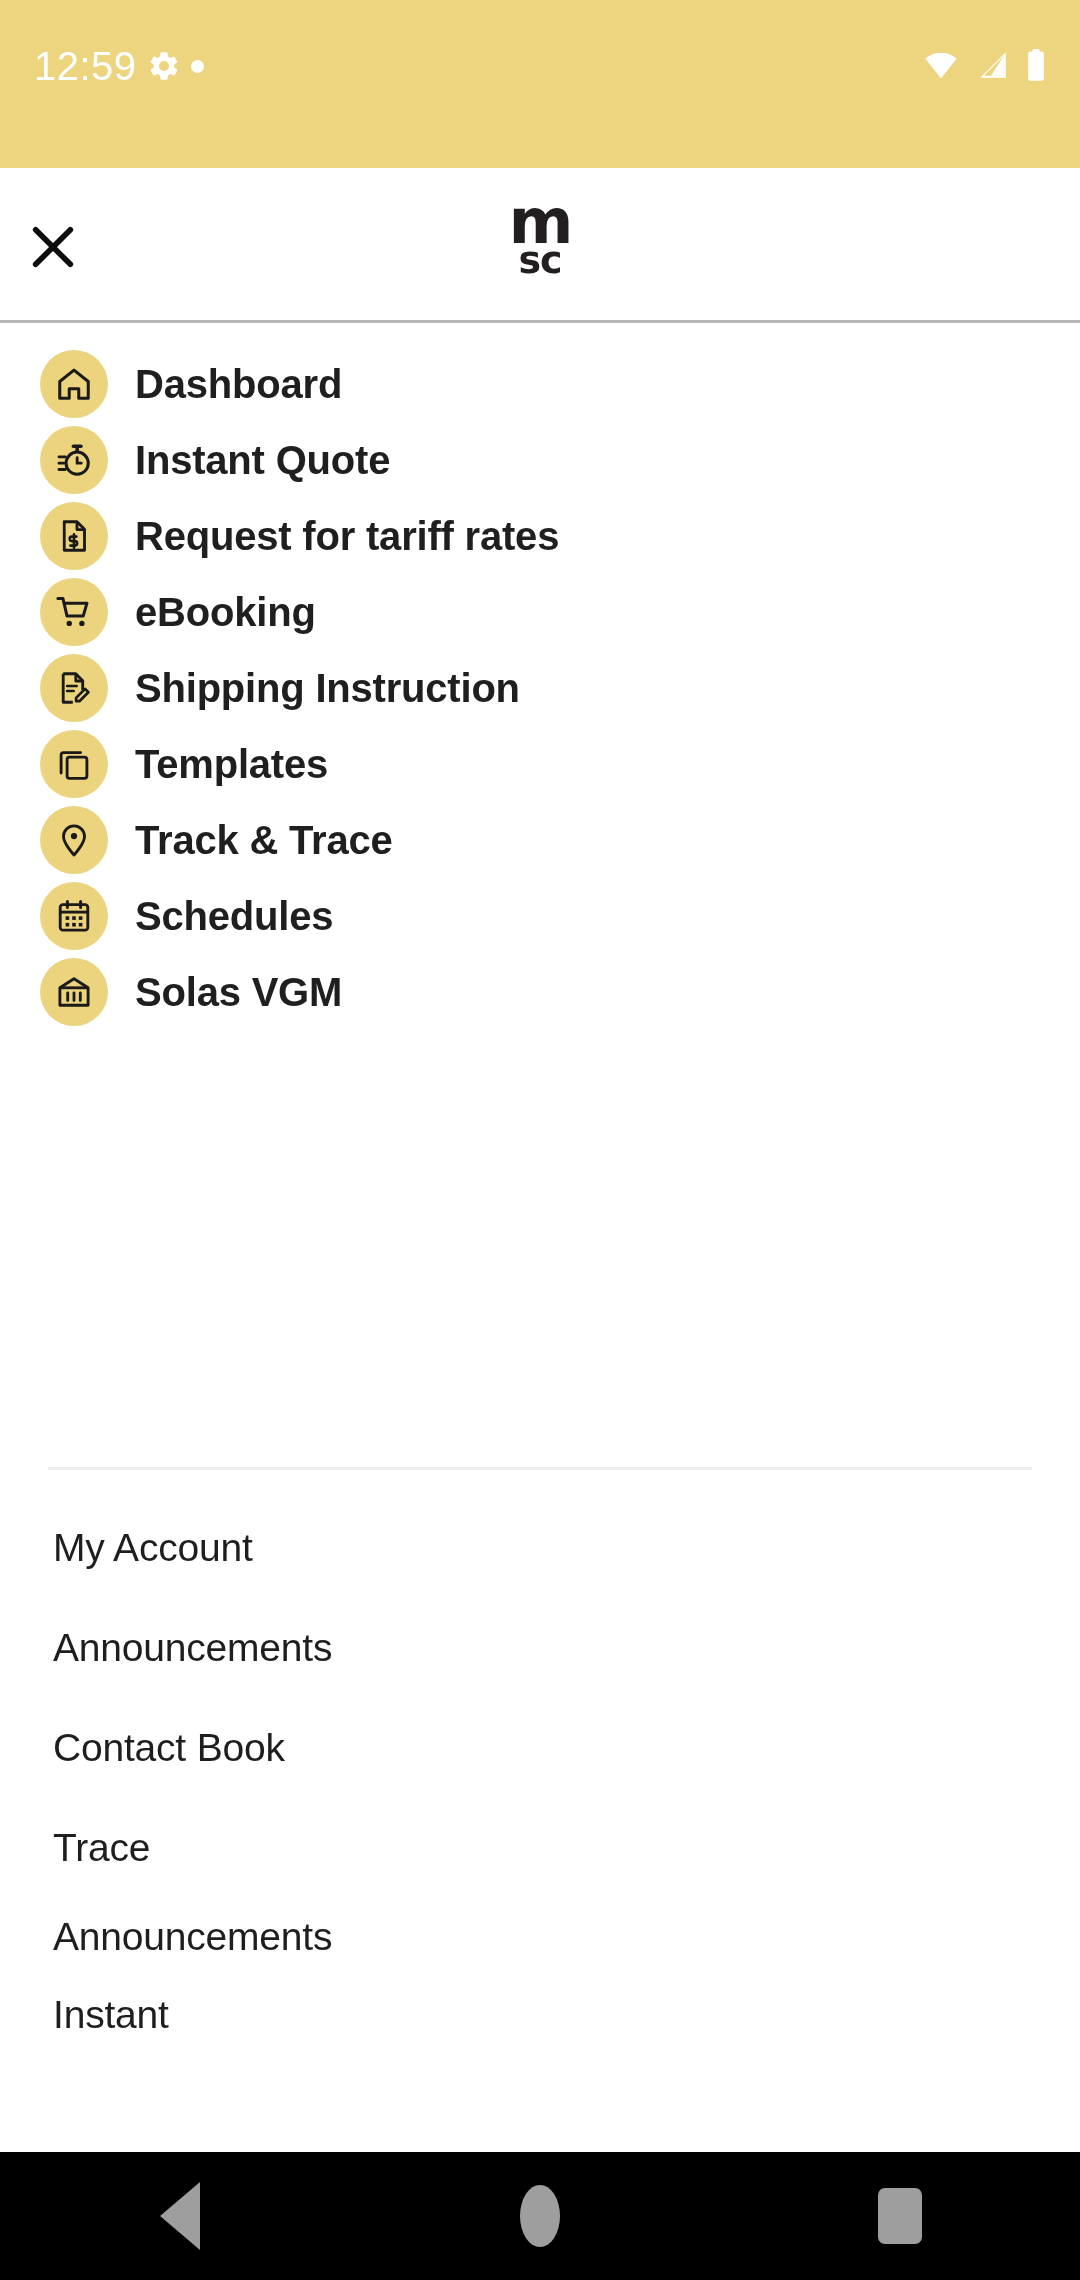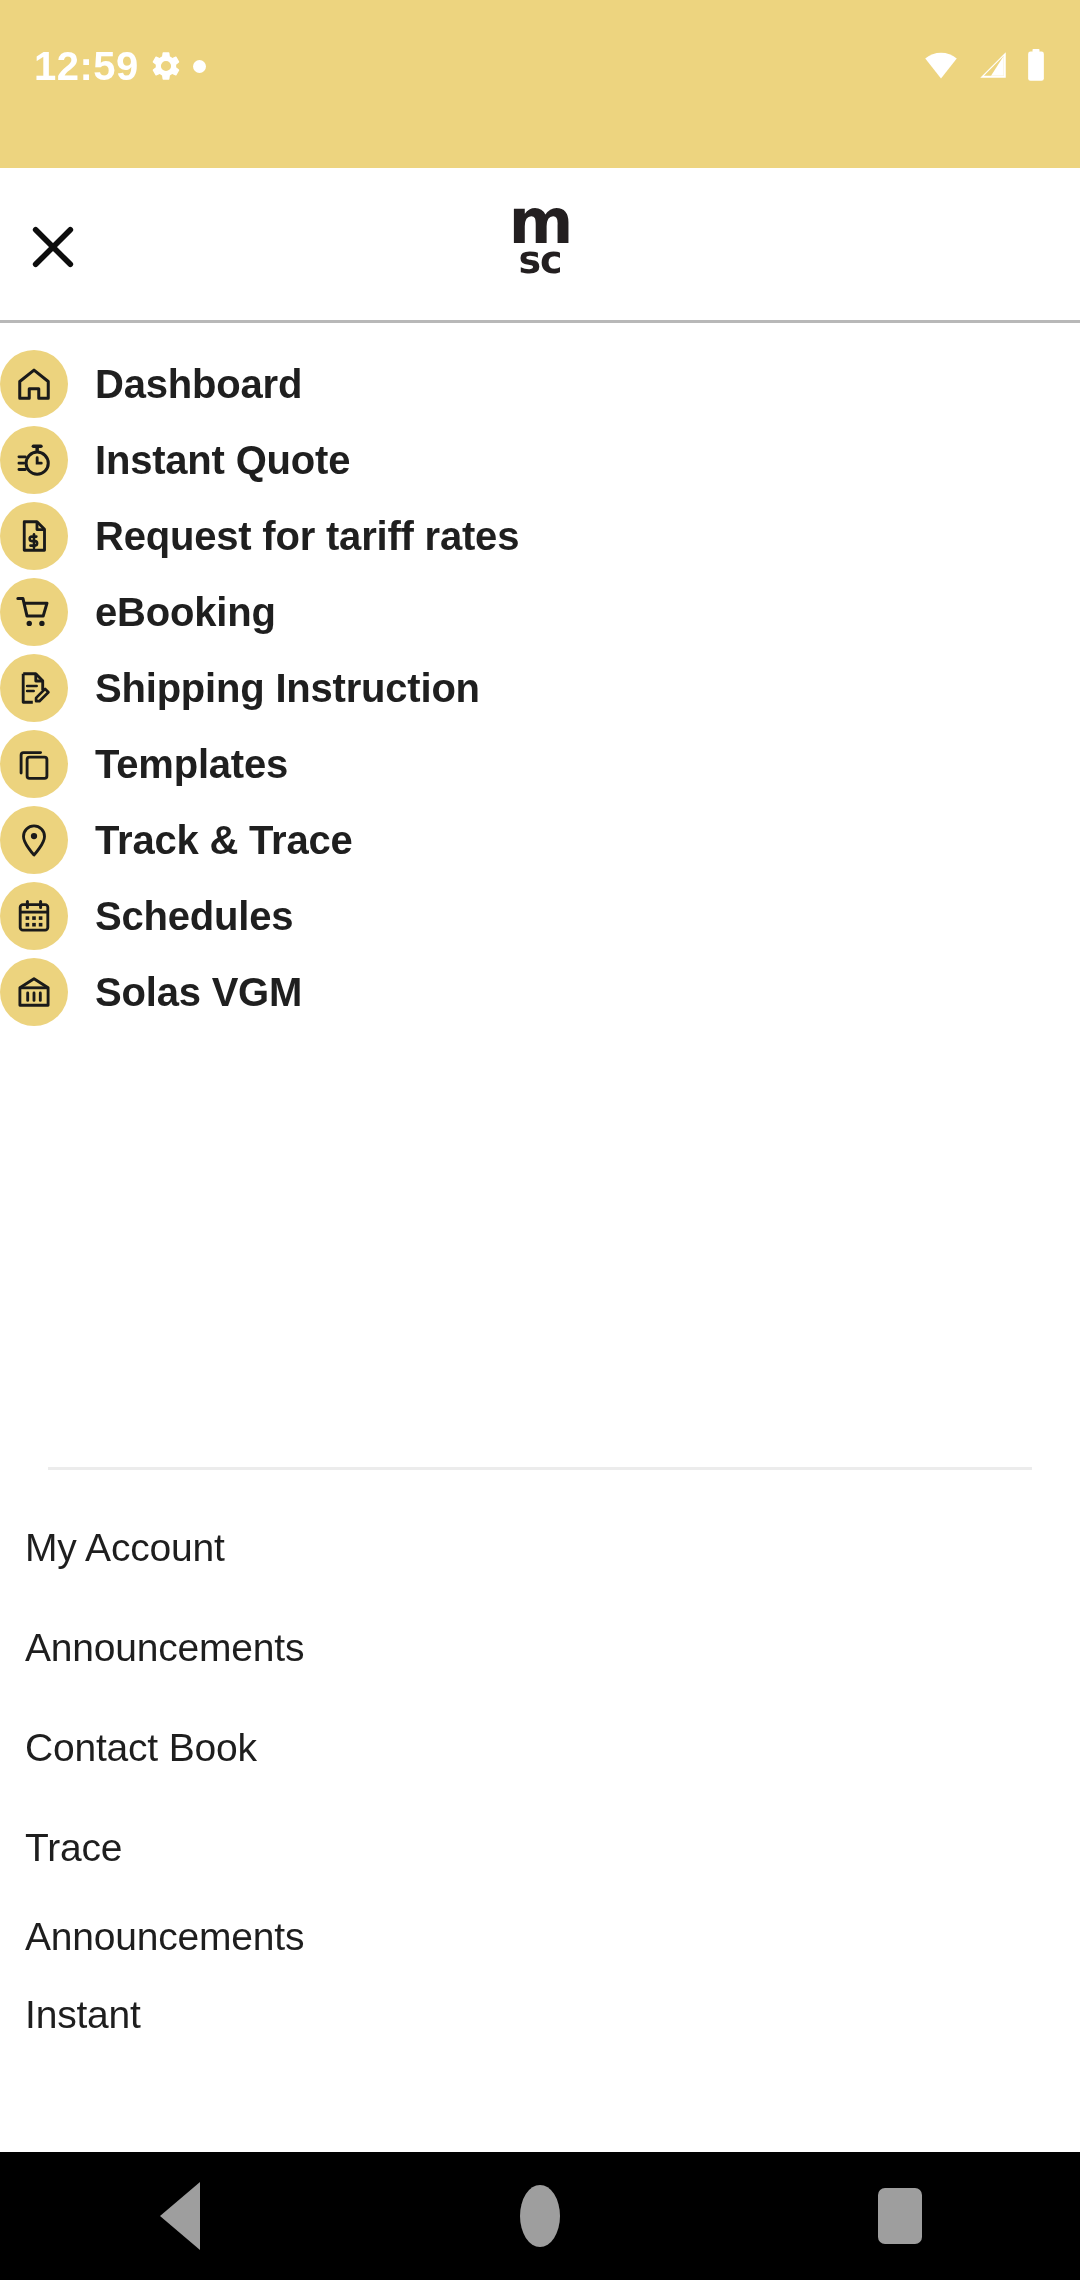--- a/index.html
+++ b/index.html
@@ -11,21 +11,21 @@
   }
   #app { position:relative; width:1080px; height:2280px; background:#fff; }
 
   
   .statusbar {
     position:absolute; top:0; left:0; width:1080px; height:168px;
     background:#edd47f;
     display:flex; align-items:flex-start; justify-content:space-between;
     padding:46px 34px 0 34px;
   }
-  .sb-left { display:flex; align-items:center; gap:10px;font-weight:bold; }
+  .sb-left { display:flex; align-items:center; gap:10px; }
   .sb-time { color:#ffffff; font-size:40px; letter-spacing:0.5px; line-height:1; }
   .sb-gear { width:34px; height:34px; display:block; }
   .sb-dot { width:13px; height:13px; border-radius:50%; background:#ffffff; }
   .sb-right { display:flex; align-items:center; gap:16px; padding-top:3px; }
   .sb-ico { display:block; }
 
   
   .header {
     position:absolute; top:168px; left:0; width:1080px; height:155px;
     background:#ffffff; border-bottom:3px solid #b8b8b8;
@@ -45,42 +45,42 @@
   .logo-m { font-size:62px; }
   .logo-sc { font-size:38px; letter-spacing:-1px; }
 
   
   .primary {
     position:absolute; top:323px; left:0; width:1080px;
     padding-top:23px;
   }
   .pitem {
     display:flex; align-items:center; height:76px;
-    cursor:pointer; background:none; border:none; width:100%;
+    padding-left:40px; cursor:pointer; background:none; border:none; width:100%;
   }
   .circ {
     width:68px; height:68px; min-width:68px; border-radius:50%;
     background:#ecd37e; display:flex; align-items:center; justify-content:center;
   }
   .plabel {
     margin-left:27px; font-size:40px; font-weight:bold; color:#1f1f1f;
     letter-spacing:-0.2px; white-space:nowrap;
   }
 
   
   .divider {
     position:absolute; top:1467px; left:48px; width:984px; height:3px;
     background:#ececec;
   }
 
   
   .secondary { position:absolute; top:1498px; left:0; width:1080px; }
   .sitem {
     display:flex; align-items:center; height:100px;
-    padding-left:25px; cursor:pointer; background:none; border:none; width:100%;
+    padding-left:53px; cursor:pointer; background:none; border:none; width:100%;
   }
   .sitem.tight { height:78px; }
   .slabel {
     font-size:39px; font-weight:normal; color:#1e1e1e; letter-spacing:-0.2px;
     white-space:nowrap;
   }
 
   
   .navbar {
     position:absolute; bottom:0; left:0; width:1080px; height:128px;

